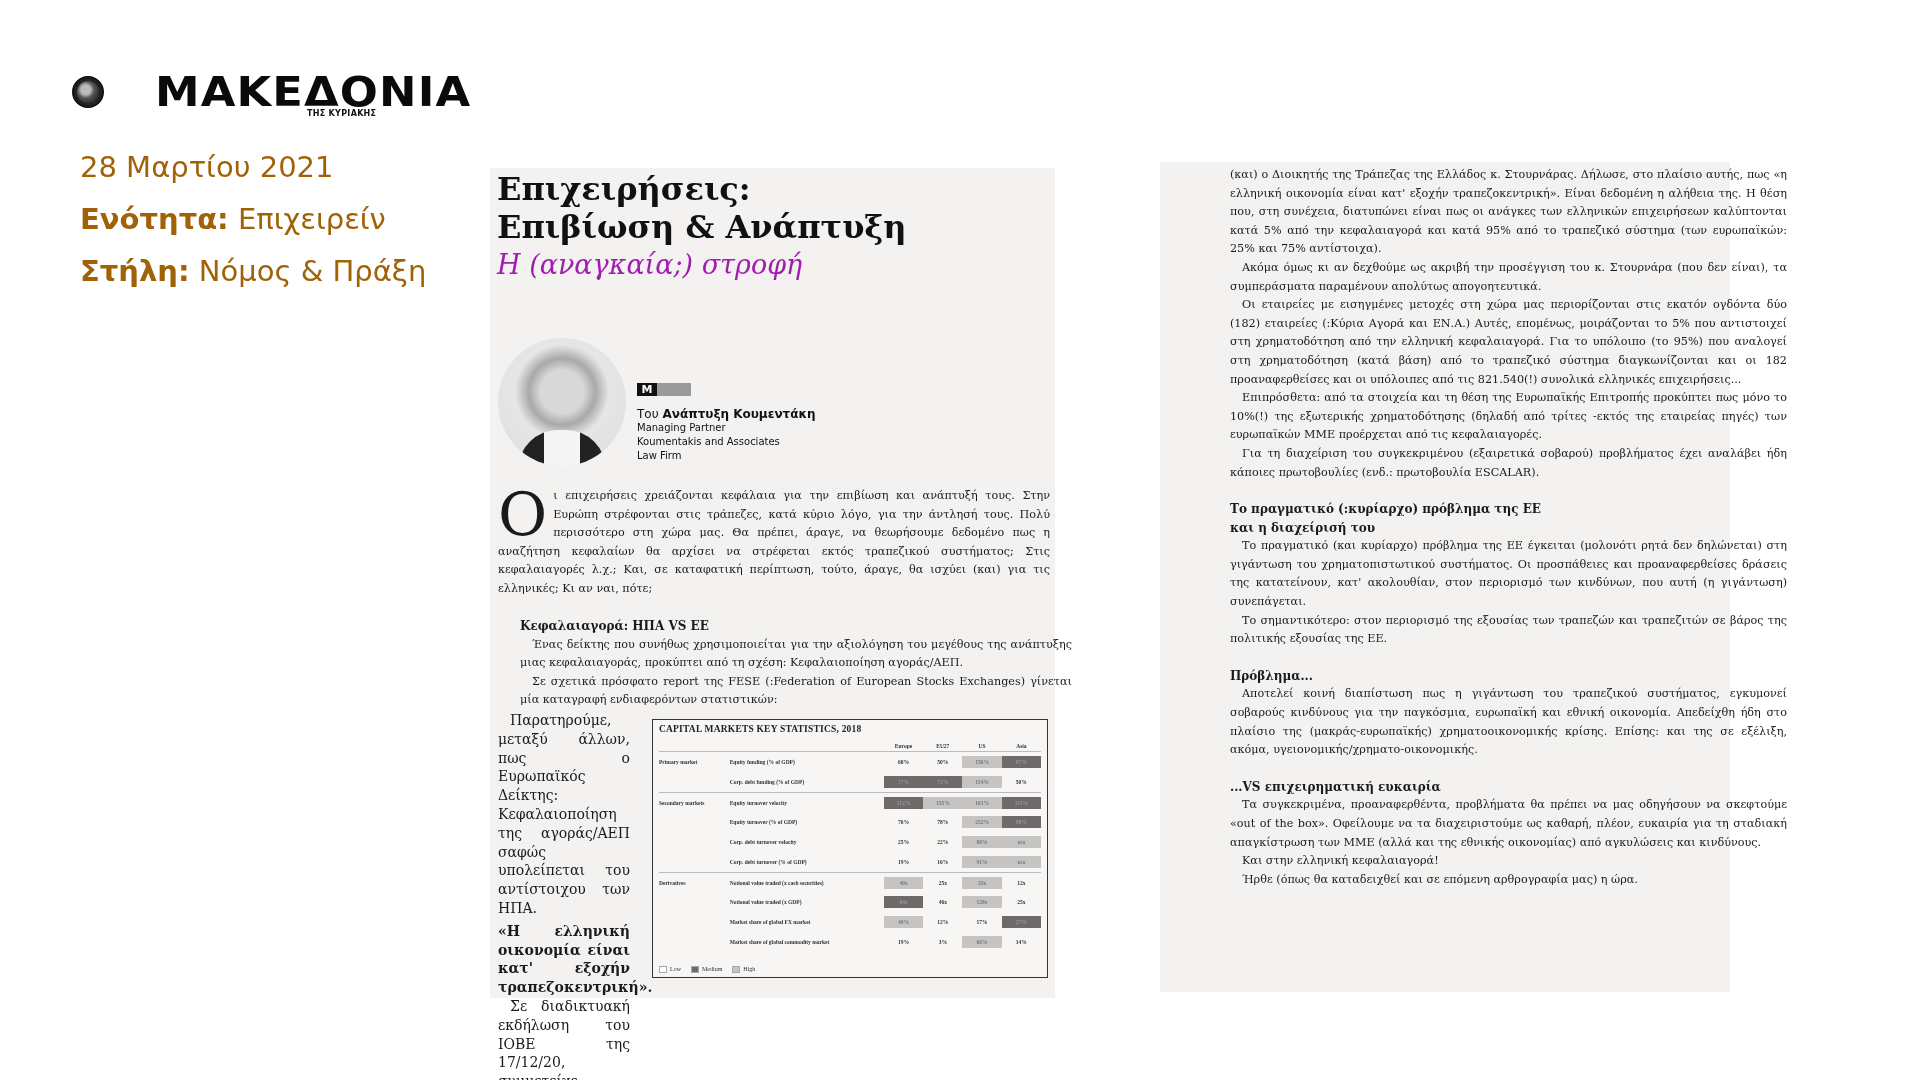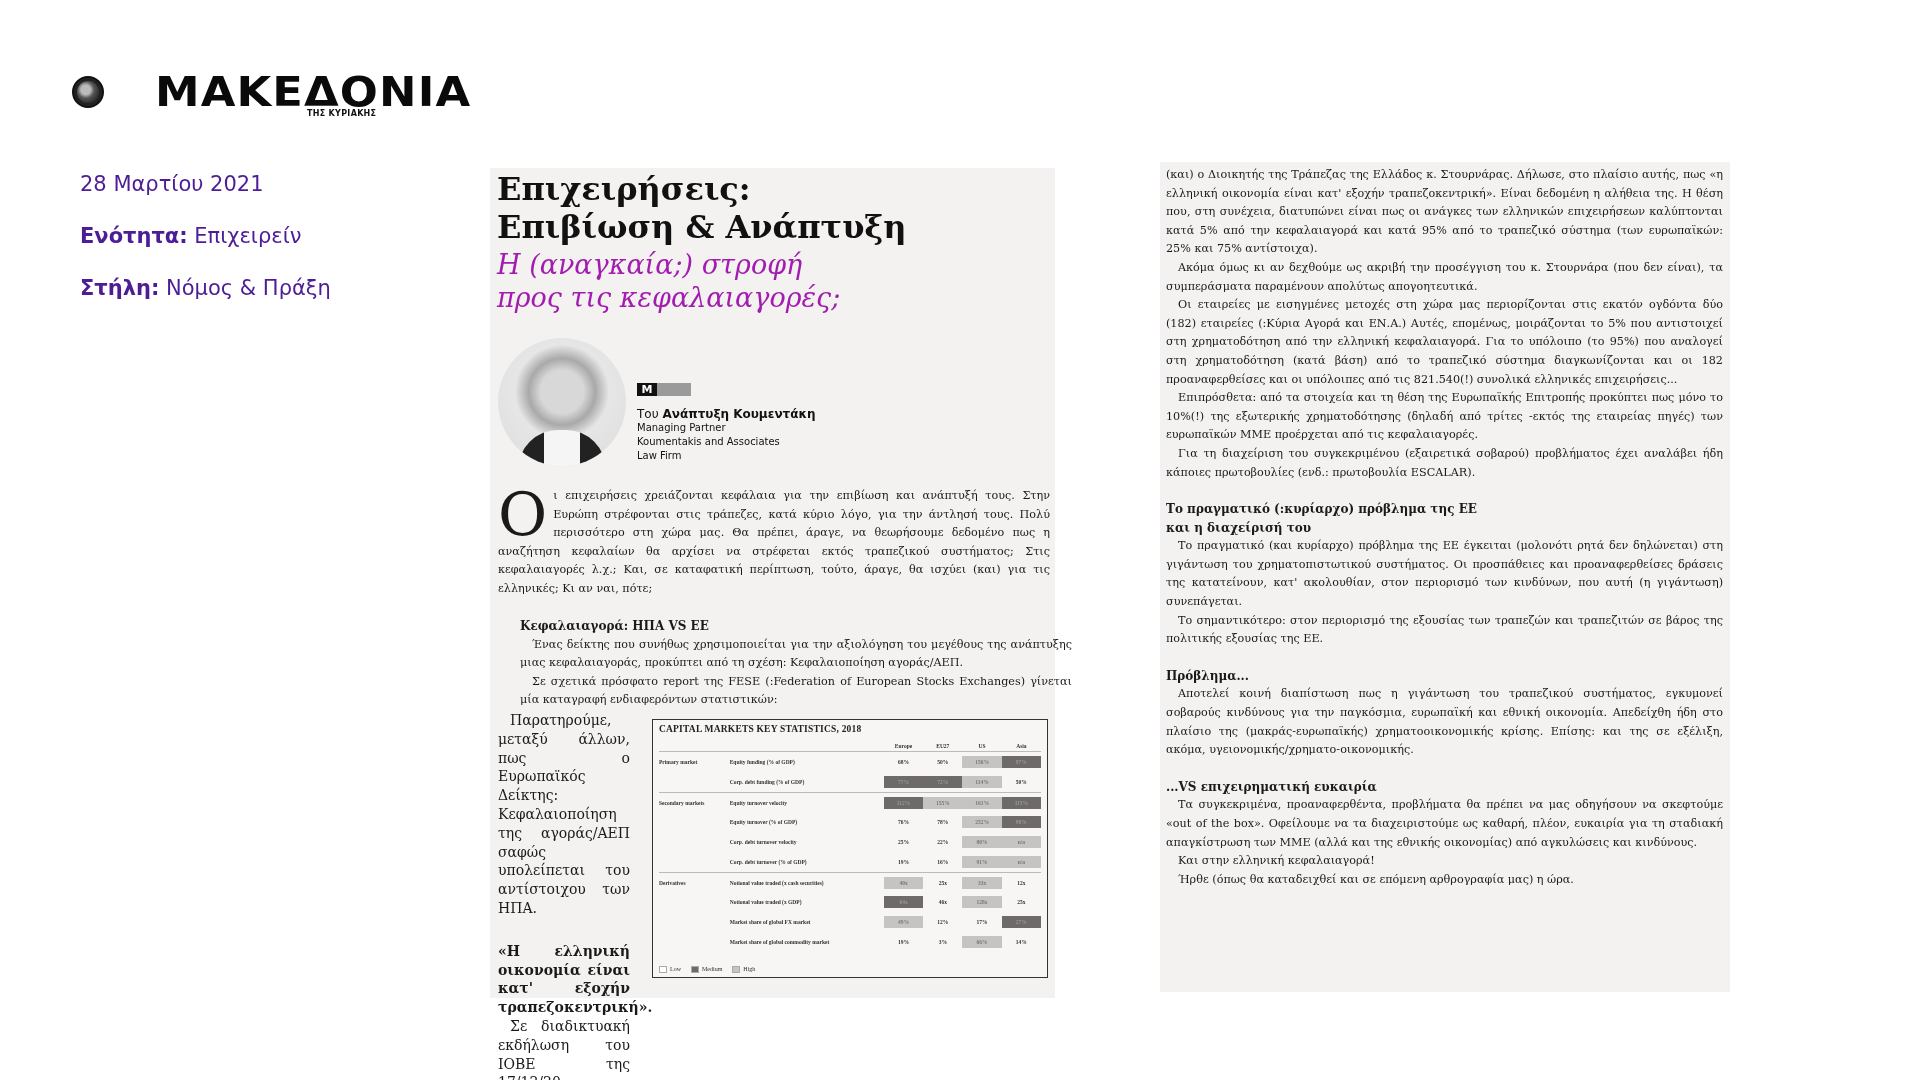--- a/index.html
+++ b/index.html
@@ -7,21 +7,21 @@
   body { position: relative; font-family: "DejaVu Sans", sans-serif; color: #111; }
 
   
   .logo { position: absolute; left: 72px; top: 72px; display: flex; align-items: center; gap: 48px; }
   .logo-emblem { width: 32px; height: 32px; border-radius: 50%; background: #222; border: 2px solid #111;
     display: flex; align-items: center; justify-content: center; margin-right: 3px; position: relative; }
   .logo-emblem::after { content: ""; width: 22px; height: 22px; border-radius: 50%; background: radial-gradient(circle at 40% 40%, #bbb 0 25%, #555 45%, #333 70%); }
   .logo-text { font-family: "DejaVu Sans", sans-serif; font-weight: 900; font-size: 40px; letter-spacing: 1px; line-height: 1; color: #0a0a0a; transform: scaleX(1.12); transform-origin: left; }
   .logo-sub { position: absolute; left: 235px; top: 37px; font-size: 8px; font-weight: 700; letter-spacing: 0.3px; color: #111; }
 
-  .meta { position: absolute; left: 80px; top: 158px; font-size: 21px; line-height: 52px; color: #4c1d95; }
+  .meta { position: absolute; left: 80px; top: 141px; font-size: 29px; line-height: 52px; color: #a16207; }
   .meta b { font-weight: 700; }
 
   
   .clip { position: absolute; left: 490px; top: 168px; width: 565px; height: 830px; background: #f3f2f1; }
   .clip2 { position: absolute; left: 1160px; top: 162px; width: 570px; height: 830px; background: #f3f2f1; }
   .title { position: absolute; left: 497px; top: 170px; font-family: "DejaVu Serif", serif; font-weight: 700; font-size: 32px; line-height: 38px; color: #111; }
   .subtitle { position: absolute; left: 497px; top: 248px; font-family: "DejaVu Serif", serif; font-style: italic; font-size: 27px; line-height: 33px; color: #a21caf; }
 
   .photo { position: absolute; left: 498px; top: 338px; width: 128px; height: 128px; border-radius: 50%; background: radial-gradient(circle at 50% 42%, #d8d8d8 0 22%, #a9a9a9 34%, #e6e6e6 48%, #dcdcdc 100%); overflow: hidden; }
   .photo::after { content: ""; position: absolute; left: 20px; bottom: -10px; width: 88px; height: 46px; border-radius: 40px 40px 0 0; background: linear-gradient(90deg, #222 0 30%, #f5f5f5 30% 70%, #222 70%); }
@@ -34,40 +34,40 @@
   .byline .role { font-size: 10px; line-height: 14px; }
 
   .body-text { font-family: "DejaVu Serif", serif; font-size: 11.2px; line-height: 18.6px; color: #1a1a1a; text-align: justify; }
   .lead { position: absolute; left: 498px; top: 487px; width: 552px; }
   .dropcap { float: left; font-family: "DejaVu Serif", serif; font-size: 60px; line-height: 50px; margin: 2px 6px 0 0; font-weight: 400; }
   .subhead { font-weight: 700; font-size: 12px; }
   .sec1 { position: absolute; left: 520px; top: 617px; width: 552px; }
   .indent { text-indent: 12px; }
 
   .narrow { position: absolute; left: 498px; top: 711px; width: 132px; font-size: 14px; line-height: 18.8px; }
-  .pull { font-weight: 700; margin-top: 24px; }
+  .pull { font-weight: 700; margin-top: 4px; }
 
   
   .stats { position: absolute; left: 652px; top: 719px; width: 396px; height: 259px; border: 1.5px solid #333; background: #f7f6f5; padding: 4px 6px; font-family: Liberation Serif, serif; }
   .stats-title { font-size: 9.5px; font-weight: 700; color: #222; letter-spacing: 0.2px; }
   .stats-grid { position: relative; margin-top: 6px; }
   .row { display: flex; align-items: center; height: 20px; font-size: 5.5px; color: #333; }
   .row.head { height: 12px; font-weight: 700; border-bottom: 1px solid #bbb; }
   .c-cat { width: 72px; font-weight: 700; }
   .c-met { width: 157px; font-weight: 700; }
   .c-val { width: 40px; height: 12px; line-height: 12px; text-align: center; font-weight: 700; font-size: 5.5px; }
   .lvl-low { background: transparent; }
   .lvl-medium { background: #6e6a69; color: #999; }
   .lvl-high { background: #c6c4c3; color: #777; }
   .row.sep { border-top: 1px solid #bbb; }
   .legend { position: absolute; left: 6px; bottom: 4px; display: flex; gap: 10px; font-size: 6px; color: #333; align-items: center; }
   .legend i { display: inline-block; width: 8px; height: 7px; margin-right: 3px; border: 1px solid #aaa; vertical-align: middle; }
 
   
-  .right { position: absolute; left: 1166px; top: 166px; width: 557px; }
+  .right { position: absolute; left: 1230px; top: 166px; width: 557px; }
   .right p { margin: 0; }
   .right .gap { height: 18px; }
 </style>
 </head>
 <body>
 
 <div class="logo">
   <span class="logo-emblem"></span>
   <span class="logo-text">ΜΑΚΕΔΟΝΙΑ</span>
   <span class="logo-sub">ΤΗΣ ΚΥΡΙΑΚΗΣ</span>
@@ -81,21 +81,20 @@
 
 <div class="clip"></div>
 <div class="clip2"></div>
 
 <div class="title">
   <div>Επιχειρήσεις:</div>
   <div>Επιβίωση &amp; Ανάπτυξη</div>
 </div>
 <div class="subtitle">
   <div>Η (αναγκαία;) στροφή</div>
-  <div>προς τις κεφαλαιαγορές;</div>
 </div>
 
 <div class="photo"></div>
 <div class="mbadge">
   <span class="m">M</span>
   <span class="g"></span>
 </div>
 <div class="byline">
   <div><span>Του</span> <span class="name">Ανάπτυξη Κουμεντάκη</span></div>
   <div class="role">Managing Partner</div>

